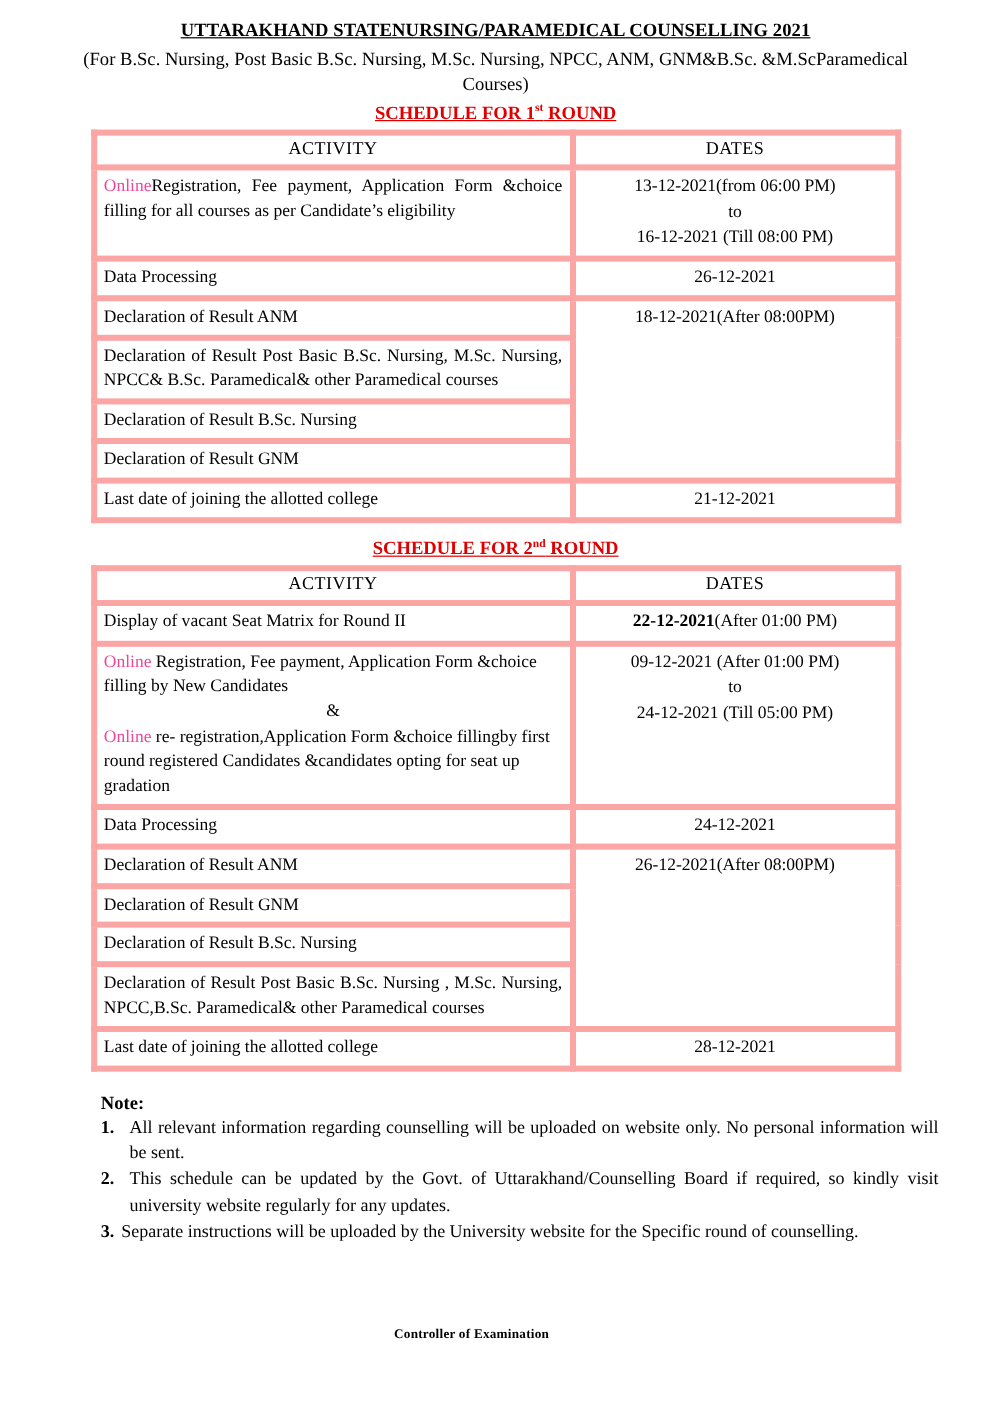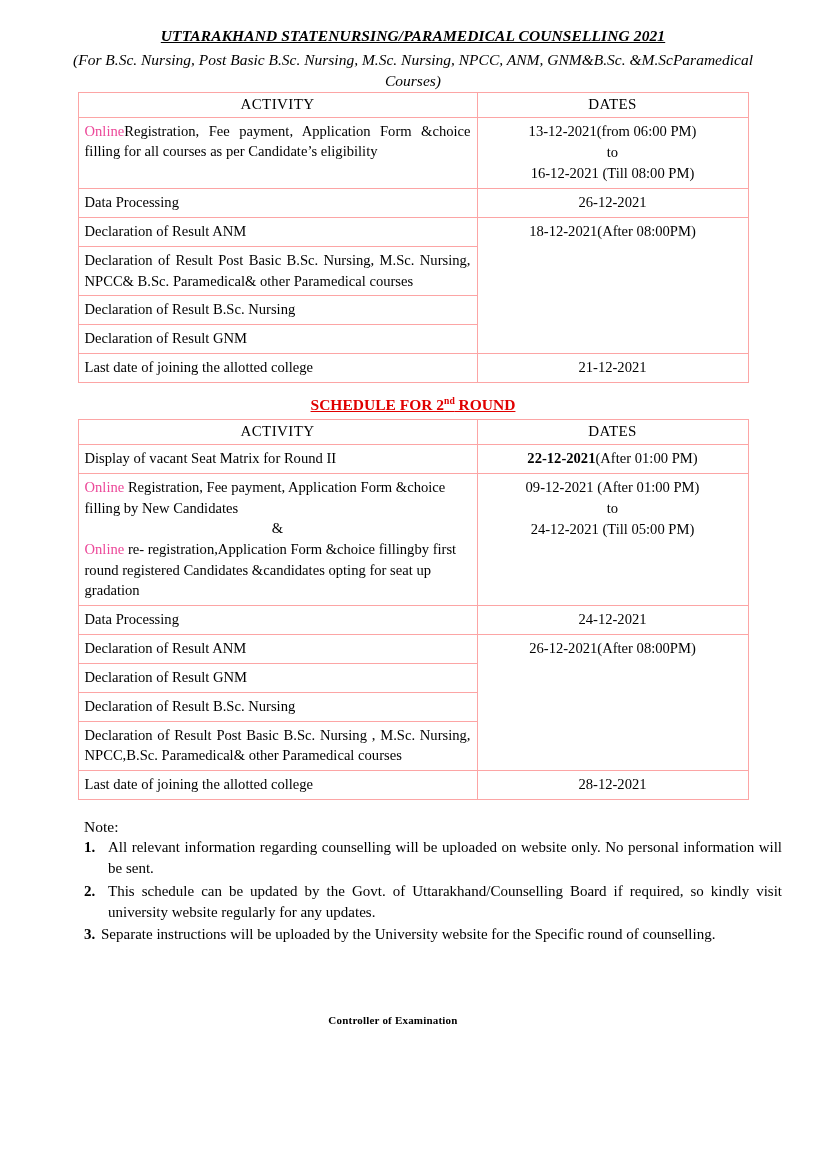--- a/index.html
+++ b/index.html
@@ -20,22 +20,21 @@
     position: relative;
     width: 826px;
     height: 1169px;
     padding: 0;
     box-sizing: border-box;
   }
 
   
   .header {
     text-align: center;
-    padding-top: 26px;
-    font-style: italic;
+    padding-top: 16px;
   }
   .title-line-1 {
     font-size: 15.5px;
     font-weight: bold;
     text-decoration: underline;
     letter-spacing: 0.1px;
     line-height: 1.35;
   }
   .title-line-2 {
     font-size: 16px;
@@ -74,21 +73,21 @@
 
   
   .sched-table {
     border-collapse: collapse;
     table-layout: fixed;
     margin: 0 auto;
     width: 670px;
     font-size: 14.6px;
   }
   .sched-table td, .sched-table th {
-    border: 1px solid #fca5a5;
+    border: 5px solid #fca5a5;
     padding: 3px 6px 4px 6px;
     vertical-align: top;
     font-weight: normal;
   }
   .sched-table .col-activity { width: 399px; }
   .sched-table .col-dates { width: 271px; }
 
   .th-cell {
     text-align: center;
     font-weight: bold;
@@ -131,21 +130,21 @@
 
   .gap-between { height: 9px; }
 
   
   .notes {
     margin: 18px 0 0 0;
     padding-left: 84px;
     padding-right: 44px;
   }
   .notes-title {
-    font-weight: normal;
+    font-weight: bold;
     font-size: 15.5px;
     margin-bottom: 1px;
   }
   .note-row {
     display: flex;
     align-items: flex-start;
     font-size: 15px;
     line-height: 1.42;
     margin-bottom: 1px;
   }
@@ -182,20 +181,23 @@
 </head>
 <body>
 
 <div class="page">
 
   <div class="header">
     <div class="title-line-1">UTTARAKHAND STATENURSING/PARAMEDICAL COUNSELLING 2021</div>
     <div class="title-line-3">(For B.Sc. Nursing, Post Basic B.Sc. Nursing, M.Sc. Nursing, NPCC, ANM, GNM&amp;B.Sc. &amp;M.ScParamedical Courses)</div>
   </div>
 
+  <div class="schedule-heading">
+    <span>SCHEDULE FOR 1</span><sup>st</sup><span> ROUND</span>
+  </div>
 
   <table class="sched-table">
     <colgroup>
       <col class="col-activity">
       <col class="col-dates">
     </colgroup>
     <tbody>
       <tr>
         <td class="th-cell">ACTIVITY</td>
         <td class="th-cell">DATES</td>

